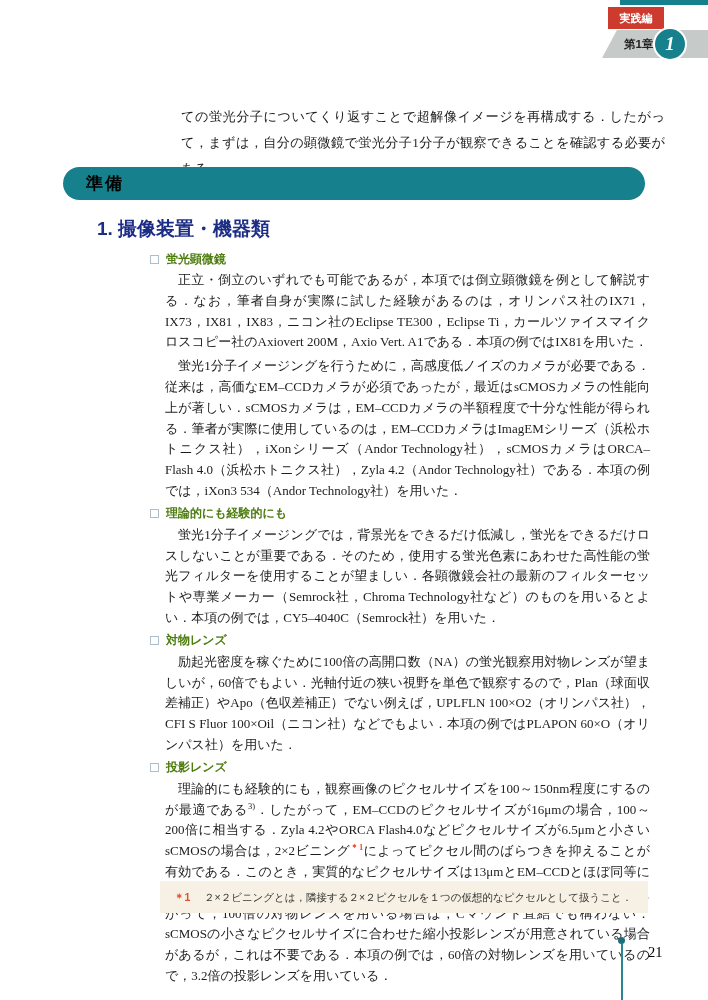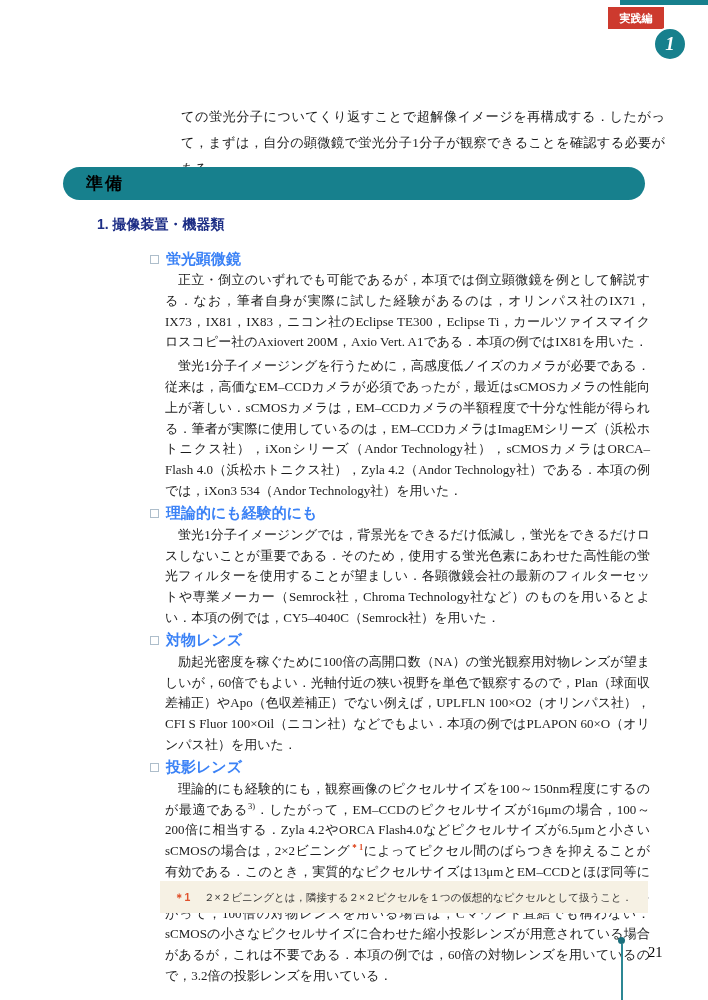--- a/index.html
+++ b/index.html
@@ -41,28 +41,28 @@
     position:absolute; left:63px; top:167px; width:582px; height:33px;
     background:#17808d; border-radius:17px;
     display:flex; align-items:center; box-sizing:border-box; padding-left:23px;
     color:#000000; font-family:"Liberation Sans","DejaVu Sans",sans-serif;
     font-weight:bold; font-size:17px; letter-spacing:2px;
   }
   
   .sec-heading{
     position:absolute; left:97px; top:216px; margin:0;
     color:#1c2d85; font-family:"Liberation Sans","DejaVu Sans",sans-serif;
-    font-weight:bold; font-size:14px;
+    font-weight:bold; font-size:19px;
   }
   
   .items{position:absolute; left:150px; top:250px; width:500px;}
   .item{margin-bottom:3px;}
   .item-title{
     font-family:"Liberation Sans","DejaVu Sans",sans-serif; font-weight:bold;
-    font-size:15px; color:#3b82f6; display:flex; align-items:center; height:18px;
+    font-size:12px; color:#4d7c0f; display:flex; align-items:center; height:18px;
   }
   .checkbox{
     display:inline-block; width:9px; height:9px; box-sizing:border-box;
     border:1.5px solid #aebecb; margin-right:7px; background:#fff; flex:0 0 auto;
   }
   .item-body{
     margin:2px 12px 2px 15px; width:485px;
     font-size:13px; line-height:20.8px; text-align:justify; text-indent:1em;
   }
   .item-body .sup{font-size:8.5px; line-height:0; vertical-align:super;}
@@ -81,20 +81,23 @@
   .page-number{position:absolute; left:648px; top:944px; font-size:14.5px; color:#000000;}
 </style>
 </head>
 <body>
 
 <div class="page">
 
   <div class="top-strip"></div>
   <div class="edition-badge">
     <span>実践編</span>
+  </div>
+  <div class="chapter-band">
+    <span class="chapter-label">第1章</span>
   </div>
   <div class="chapter-circle">
     <span>1</span>
   </div>
 
   <p class="intro">ての蛍光分子についてくり返すことで超解像イメージを再構成する．したがって，まずは，自分の顕微鏡で蛍光分子1分子が観察できることを確認する必要がある．</p>
 
   <div class="banner">
     <span>準備</span>
   </div>

